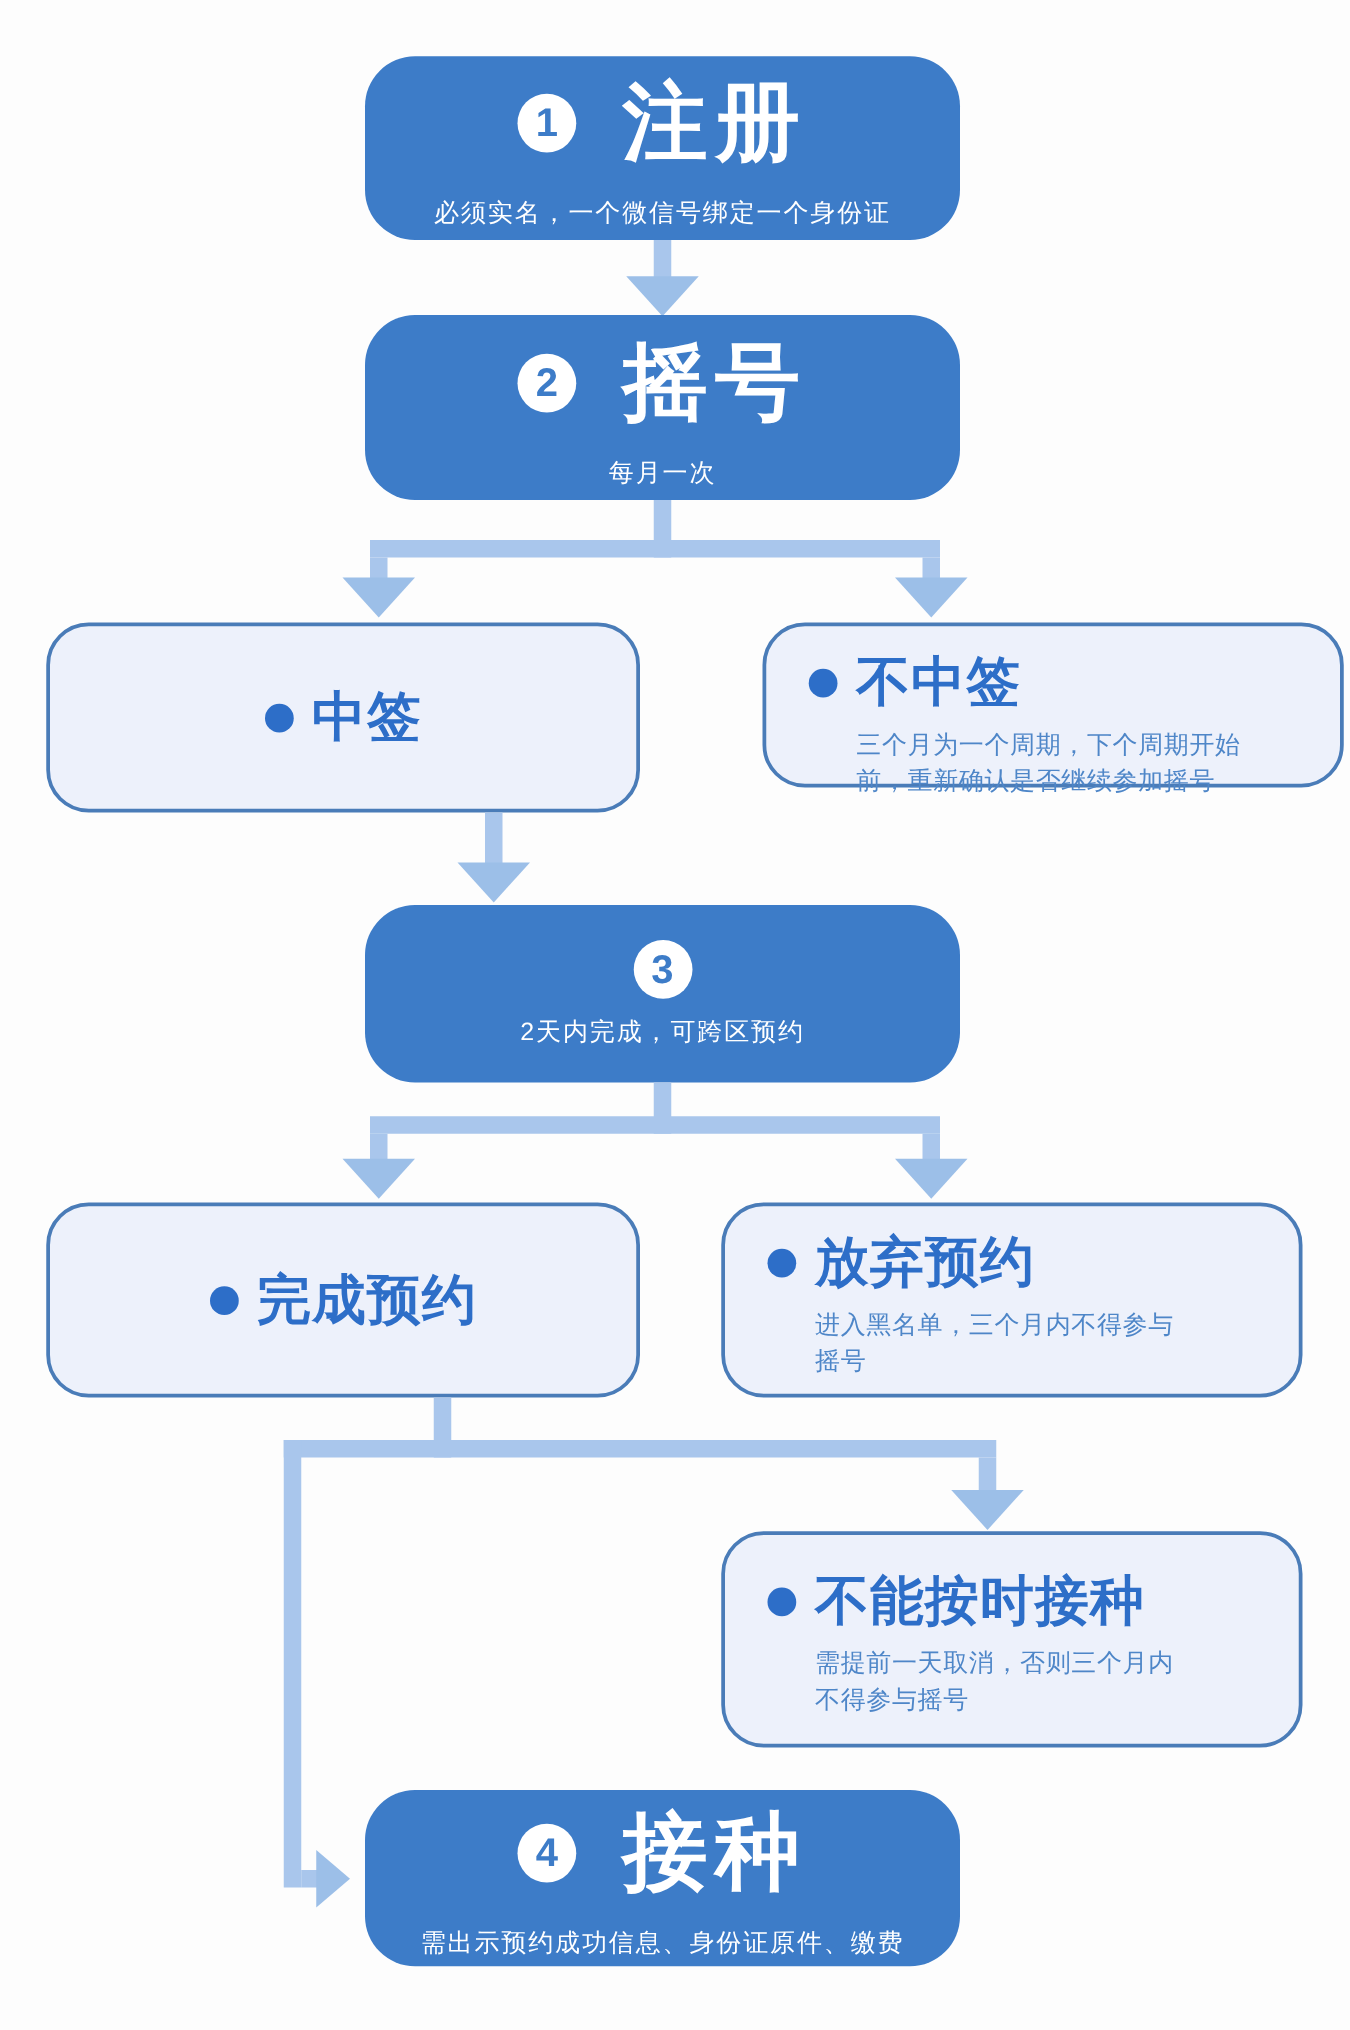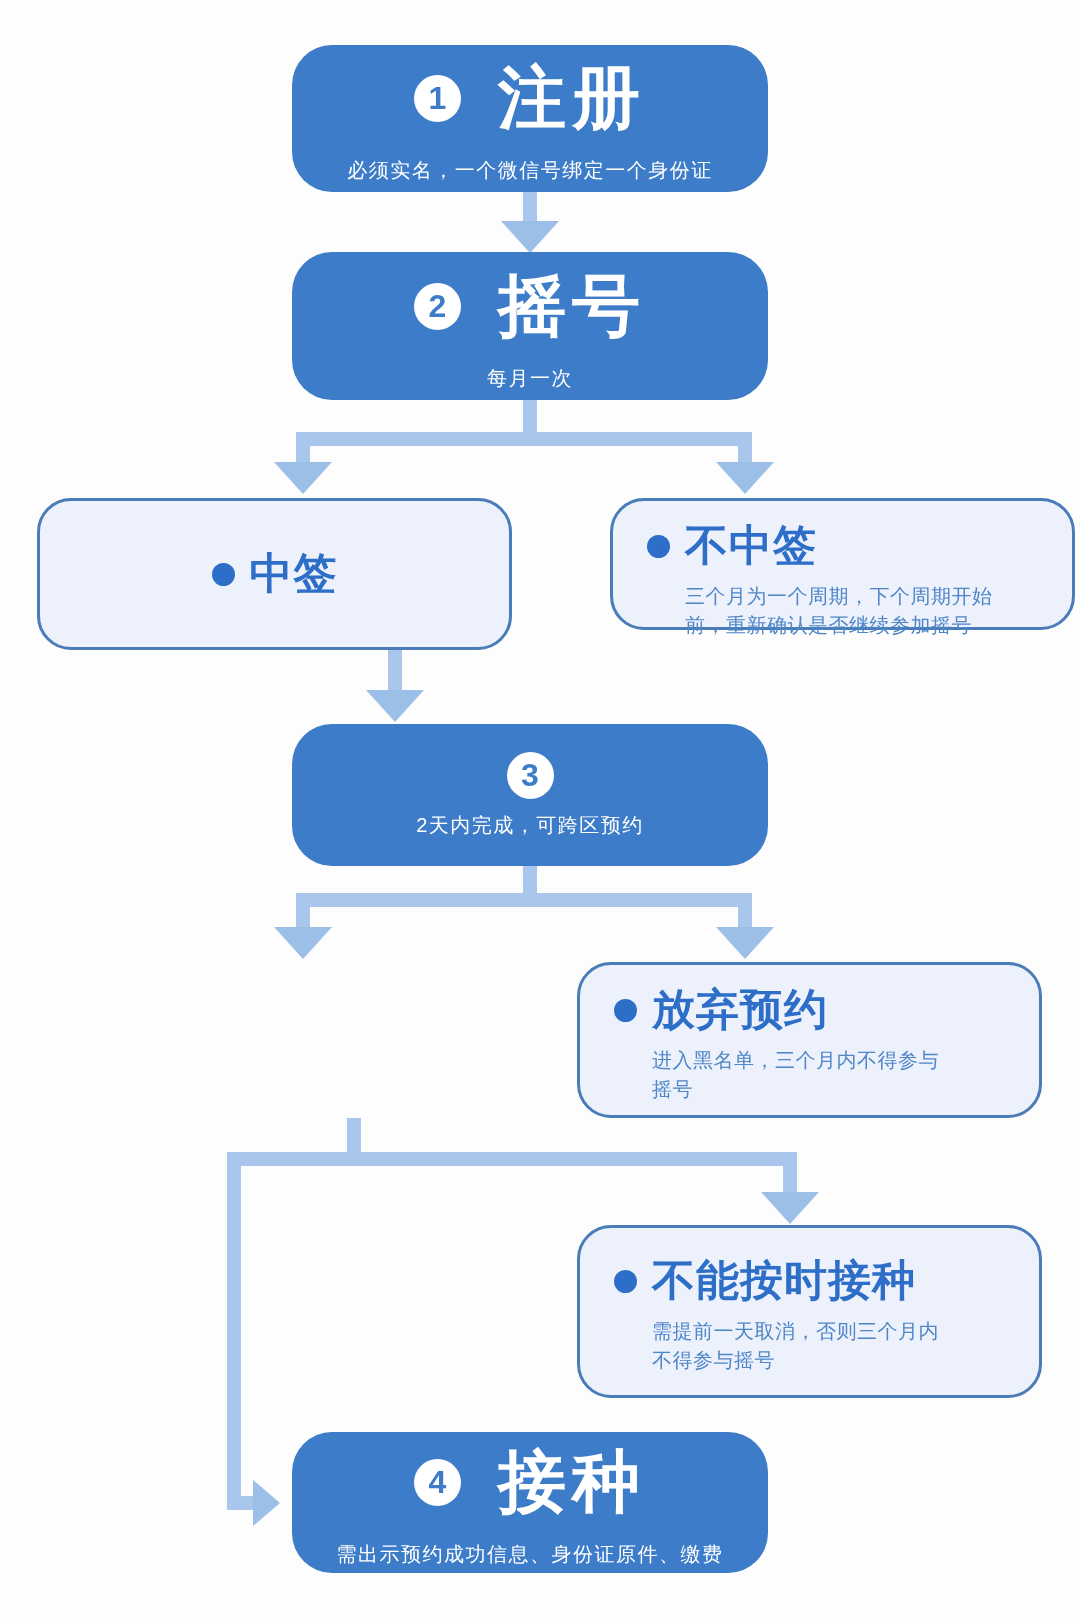--- a/index.html
+++ b/index.html
@@ -126,20 +126,26 @@
     <div class="step-sub">2天内完成，可跨区预约</div>
   </div>
 
   <div class="vline" style="left:523px;top:866px;width:14px;height:41px;"></div>
   <div class="hline" style="left:296px;top:893px;width:456px;height:14px;"></div>
   <div class="vline" style="left:296px;top:907px;width:14px;height:22px;"></div>
   <div class="arrow-down" style="left:274px;top:927px;"></div>
   <div class="vline" style="left:738px;top:907px;width:14px;height:22px;"></div>
   <div class="arrow-down" style="left:716px;top:927px;"></div>
 
+  <div class="outcome center" style="left:37px;top:962px;width:475px;height:156px;">
+    <div class="outcome-head">
+      <span class="bullet"></span>
+      <span class="outcome-title">完成预约</span>
+    </div>
+  </div>
 
   <div class="outcome detail" style="left:577px;top:962px;width:465px;height:156px;">
     <div class="outcome-head">
       <span class="bullet"></span>
       <span class="outcome-title">放弃预约</span>
     </div>
     <div class="outcome-desc">
       <div>进入黑名单，三个月内不得参与</div>
       <div>摇号</div>
     </div>

